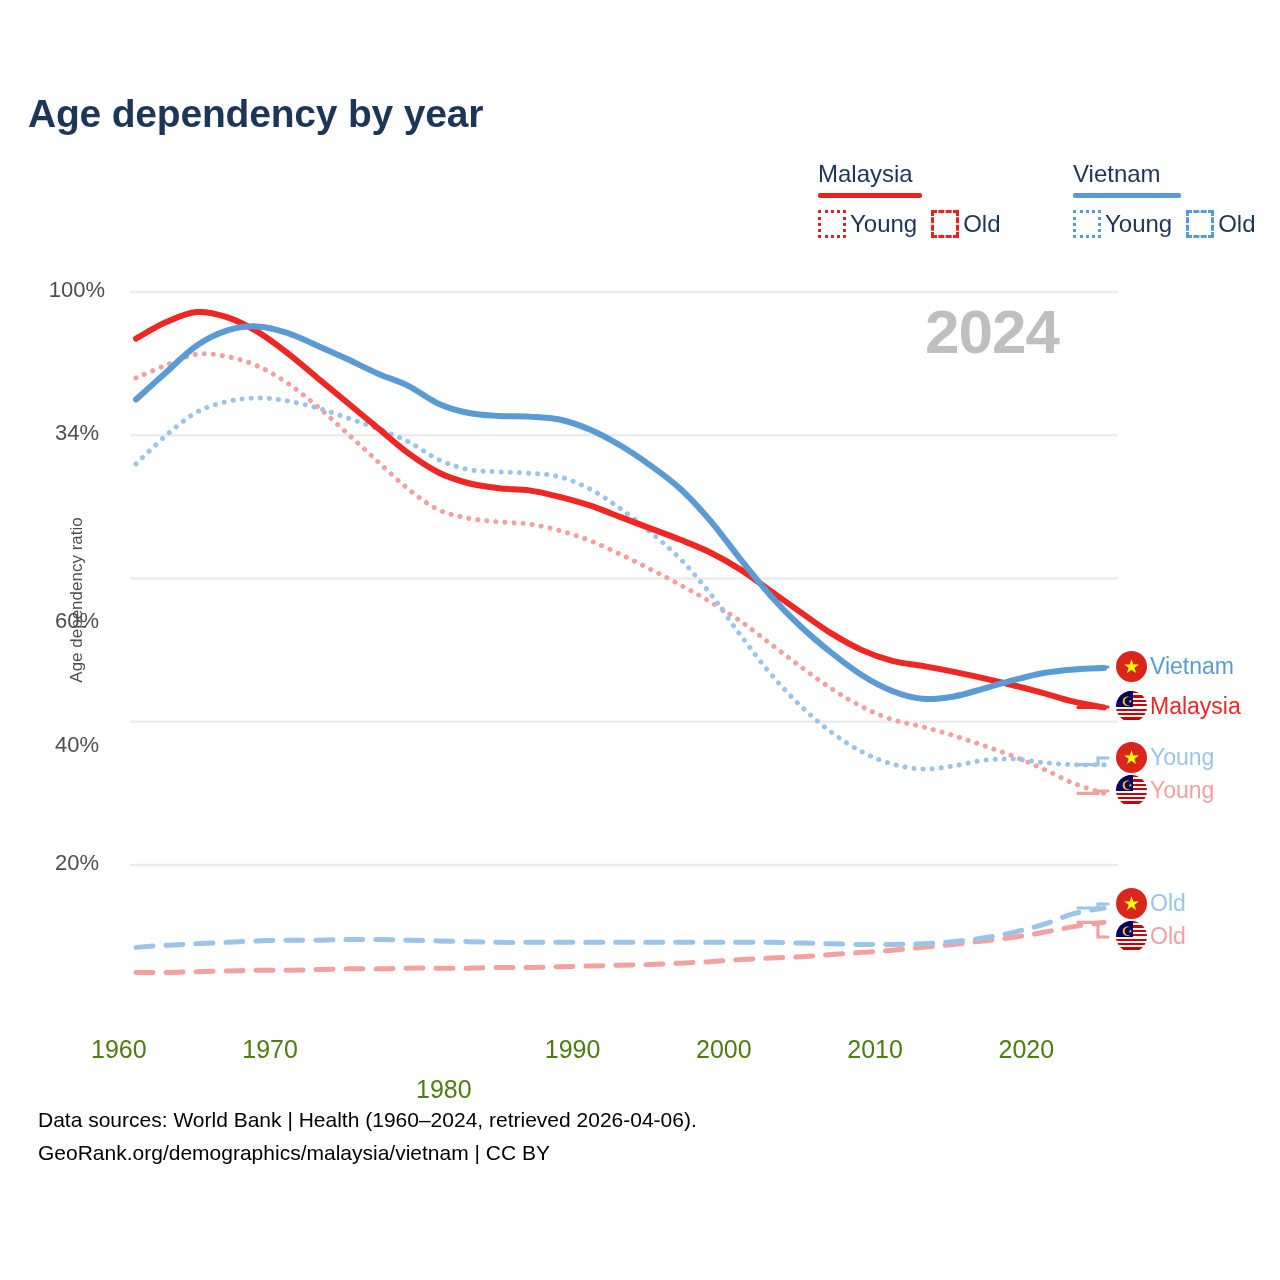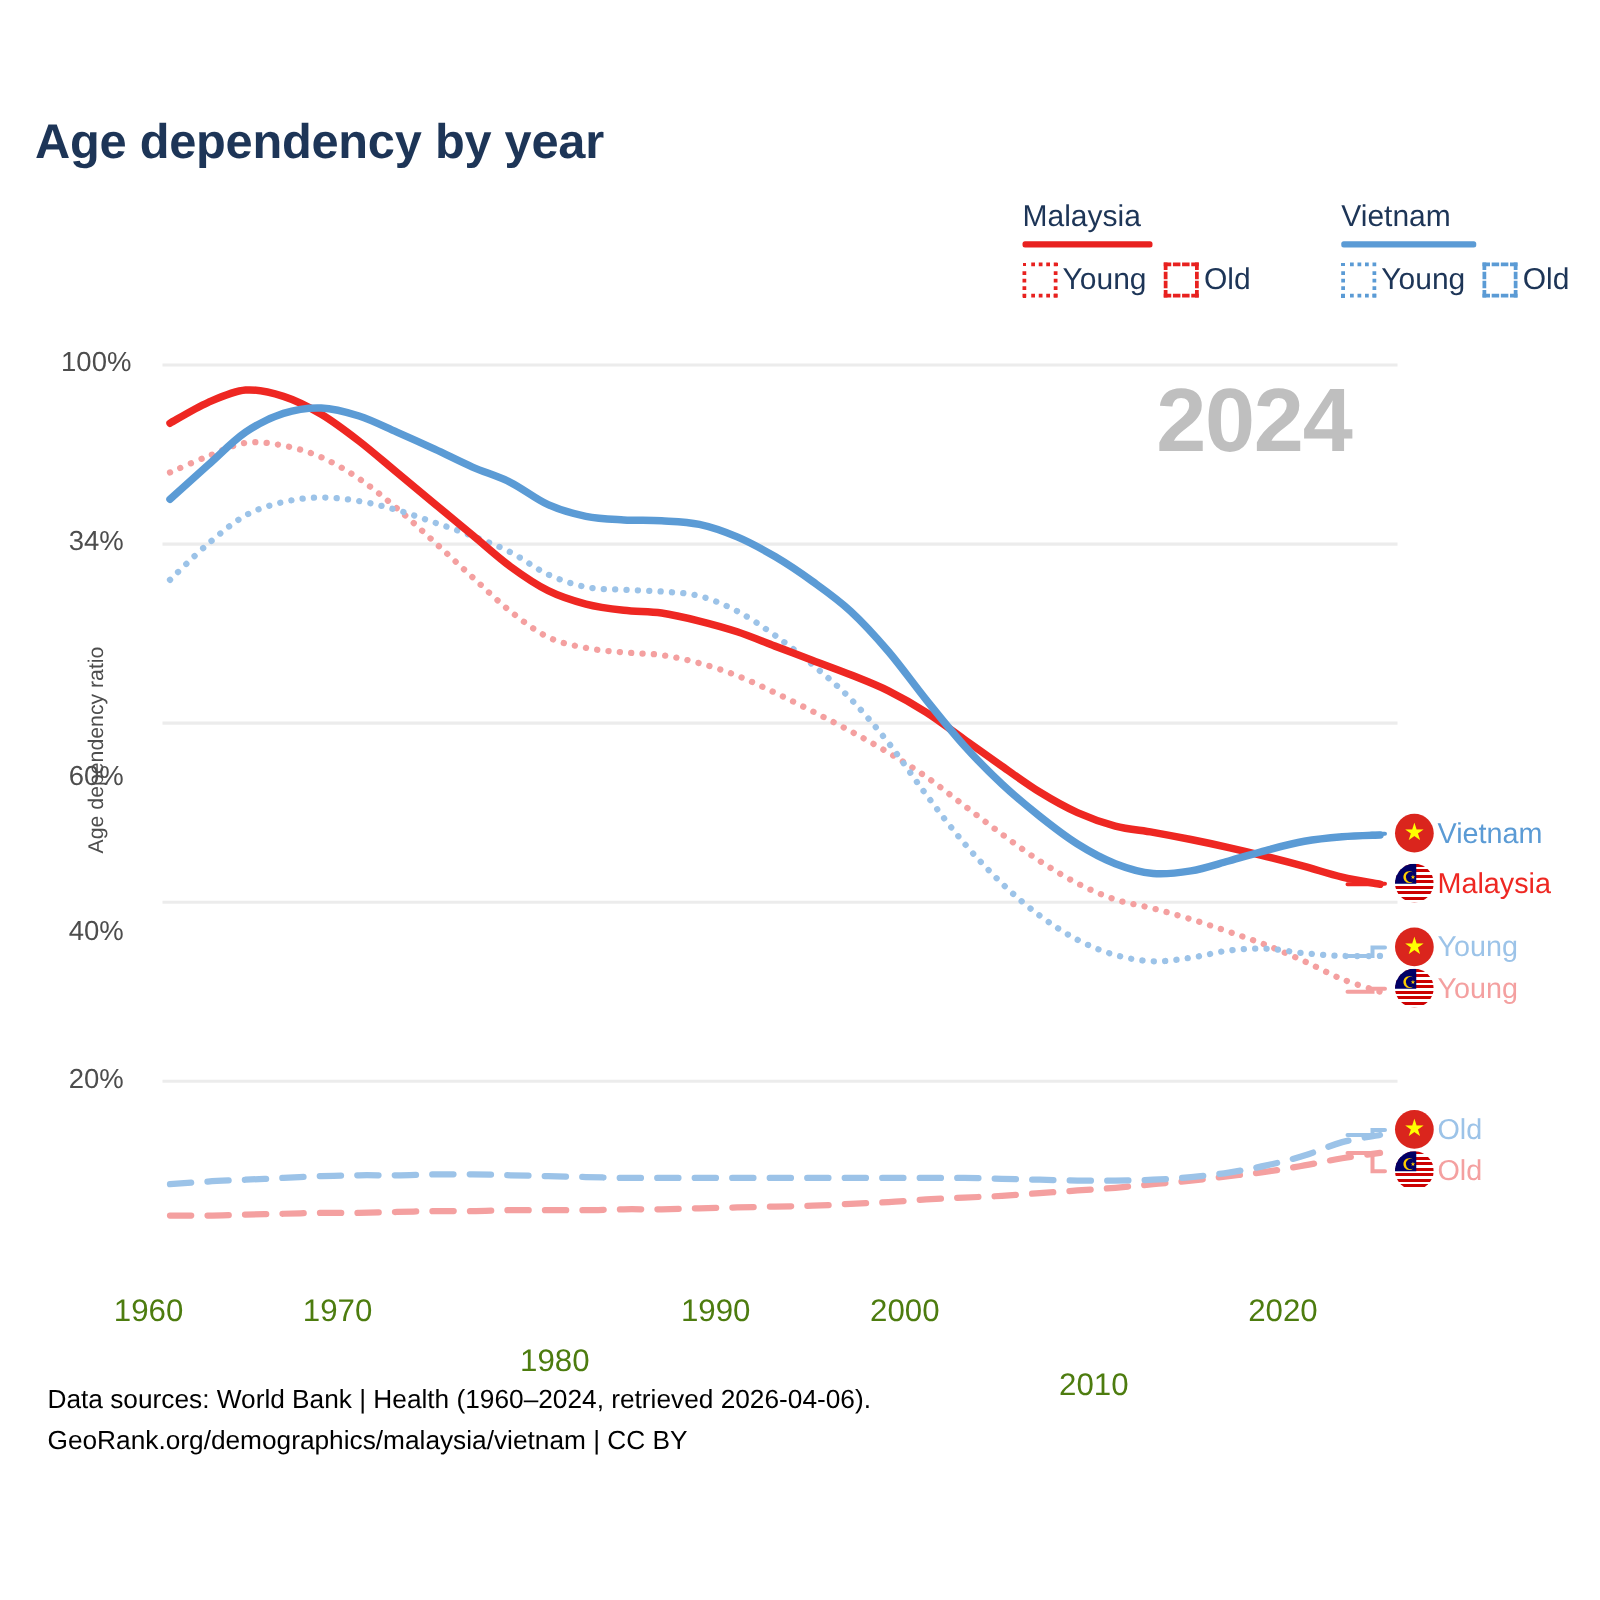--- a/index.html
+++ b/index.html
@@ -32,21 +32,21 @@
   .sw-my-young{border:3px dotted #e8211f;}
   .sw-my-old{border:3px dashed #e8211f;}
   .sw-vn-young{border:3px dotted #5b9bd5;}
   .sw-vn-old{border:3px dashed #5b9bd5;}
   .lg-lbl{font-size:24px;color:#1d3557;}
 
   
   .plot{position:absolute;left:0;top:0;width:1280px;height:1280px;}
   .watermark{
     position:absolute;left:925px;top:296px;
-    font-size:72px;font-weight:bold;color:#bfbfbf;letter-spacing:-1px;
+    font-size:62px;font-weight:bold;color:#bfbfbf;letter-spacing:-1px;
   }
   .ylabel{
     position:absolute;left:-38px;top:590px;width:230px;
     transform:rotate(-90deg);transform-origin:center;
     text-align:center;font-size:17px;color:#4d4d4d;
   }
   .ytick{position:absolute;right:0;font-size:22px;color:#4d4d4d;text-align:center;width:90px;}
   .xtick{position:absolute;font-size:25px;color:#4d7c0f;text-align:left;width:90px;}
 
   
@@ -135,21 +135,21 @@
         <div class="ytick" style="left: 32px; top: 563.5px; margin-top: 44px;">60%</div>
         <div class="ytick" style="left: 32px; top: 420.25px;">34%</div>
         <div class="ytick" style="left: 32px; top: 277px;">100%</div>
       </div>
     <div id="xticks">
         <div class="xtick" style="left: 91px; top: 1035px;">1960</div>
         <div class="xtick" style="left: 242.25px; top: 1035px;">1970</div>
         <div class="xtick" style="left: 416px; top: 1035px; margin-top: 40px;">1980</div>
         <div class="xtick" style="left: 544.75px; top: 1035px;">1990</div>
         <div class="xtick" style="left: 696px; top: 1035px;">2000</div>
-        <div class="xtick" style="left: 847.25px; top: 1094px;">2010</div>
+        <div class="xtick" style="left: 847.25px; top: 1035px;">2010</div>
         <div class="xtick" style="left: 998.5px; top: 1035px;">2020</div>
       </div>
     <div id="endlabels">
         <div class="endlbl" style="left: 1116px; top: 651px;">
           <span class="flag vn">
             <span class="star">★</span>
           </span>
           <span class="endtxt" style="color: rgb(91, 155, 213);">Vietnam</span>
         </div>
         <div class="endlbl" style="left: 1116px; top: 691px;">

